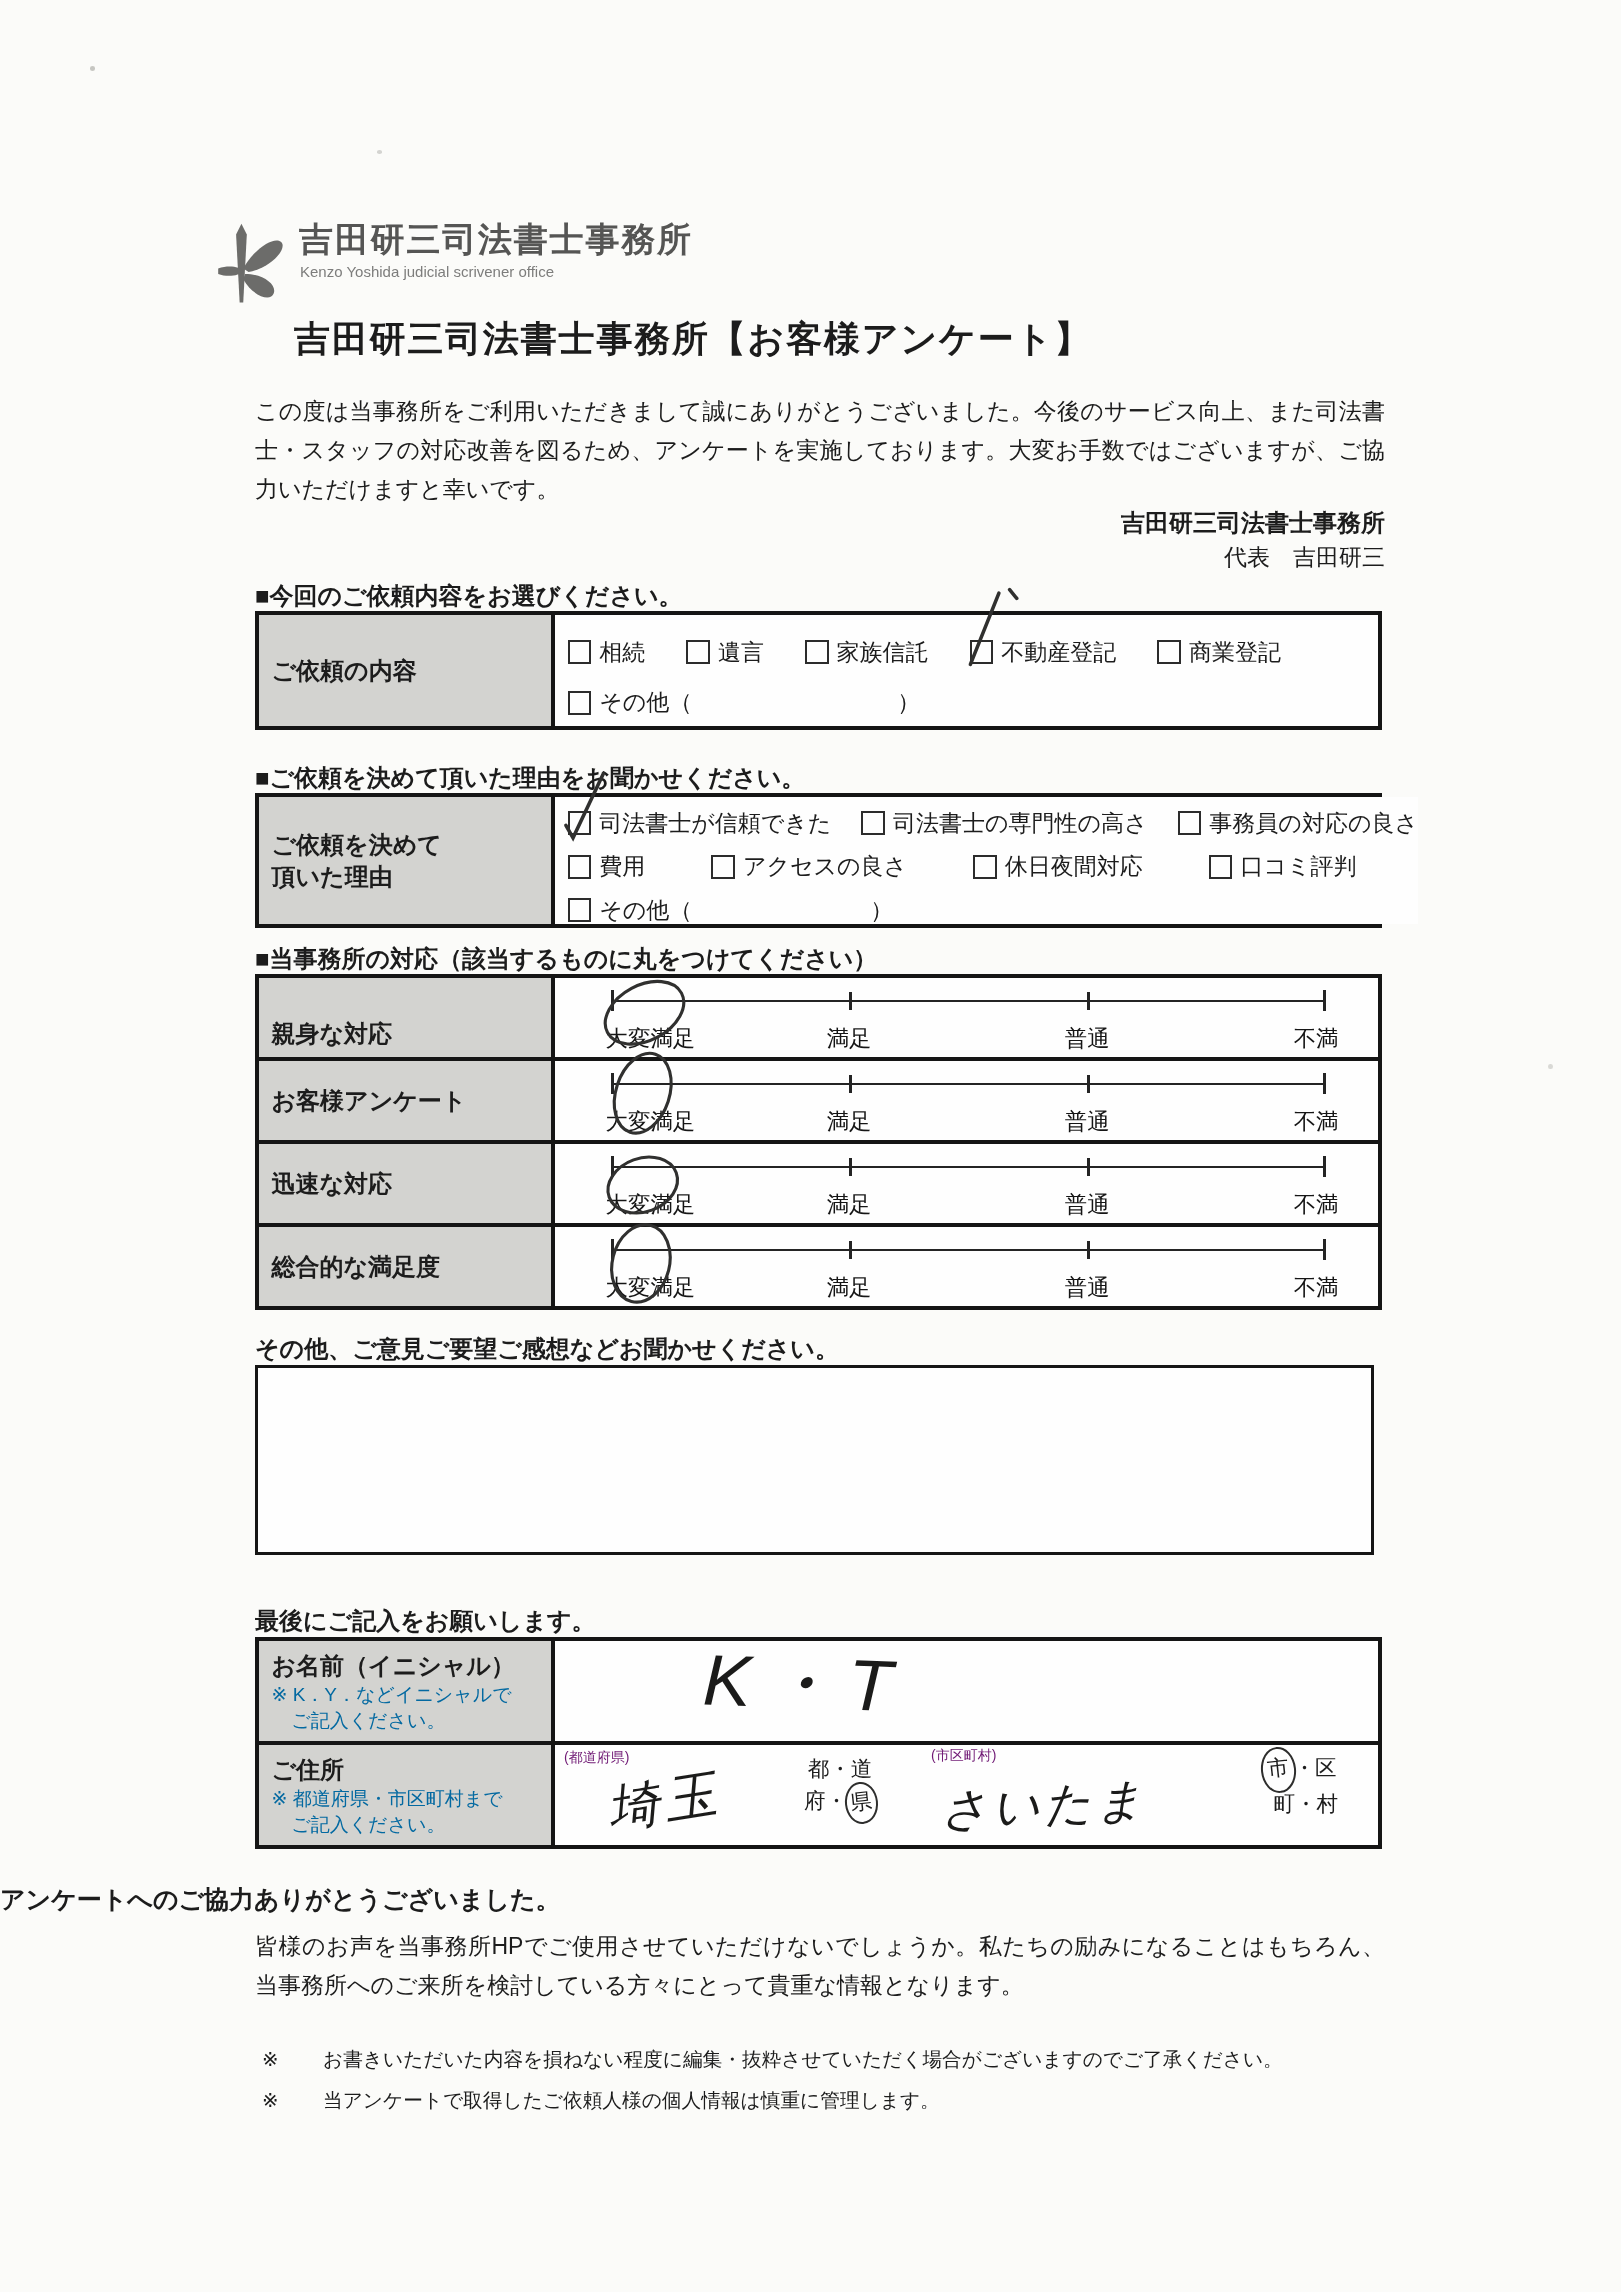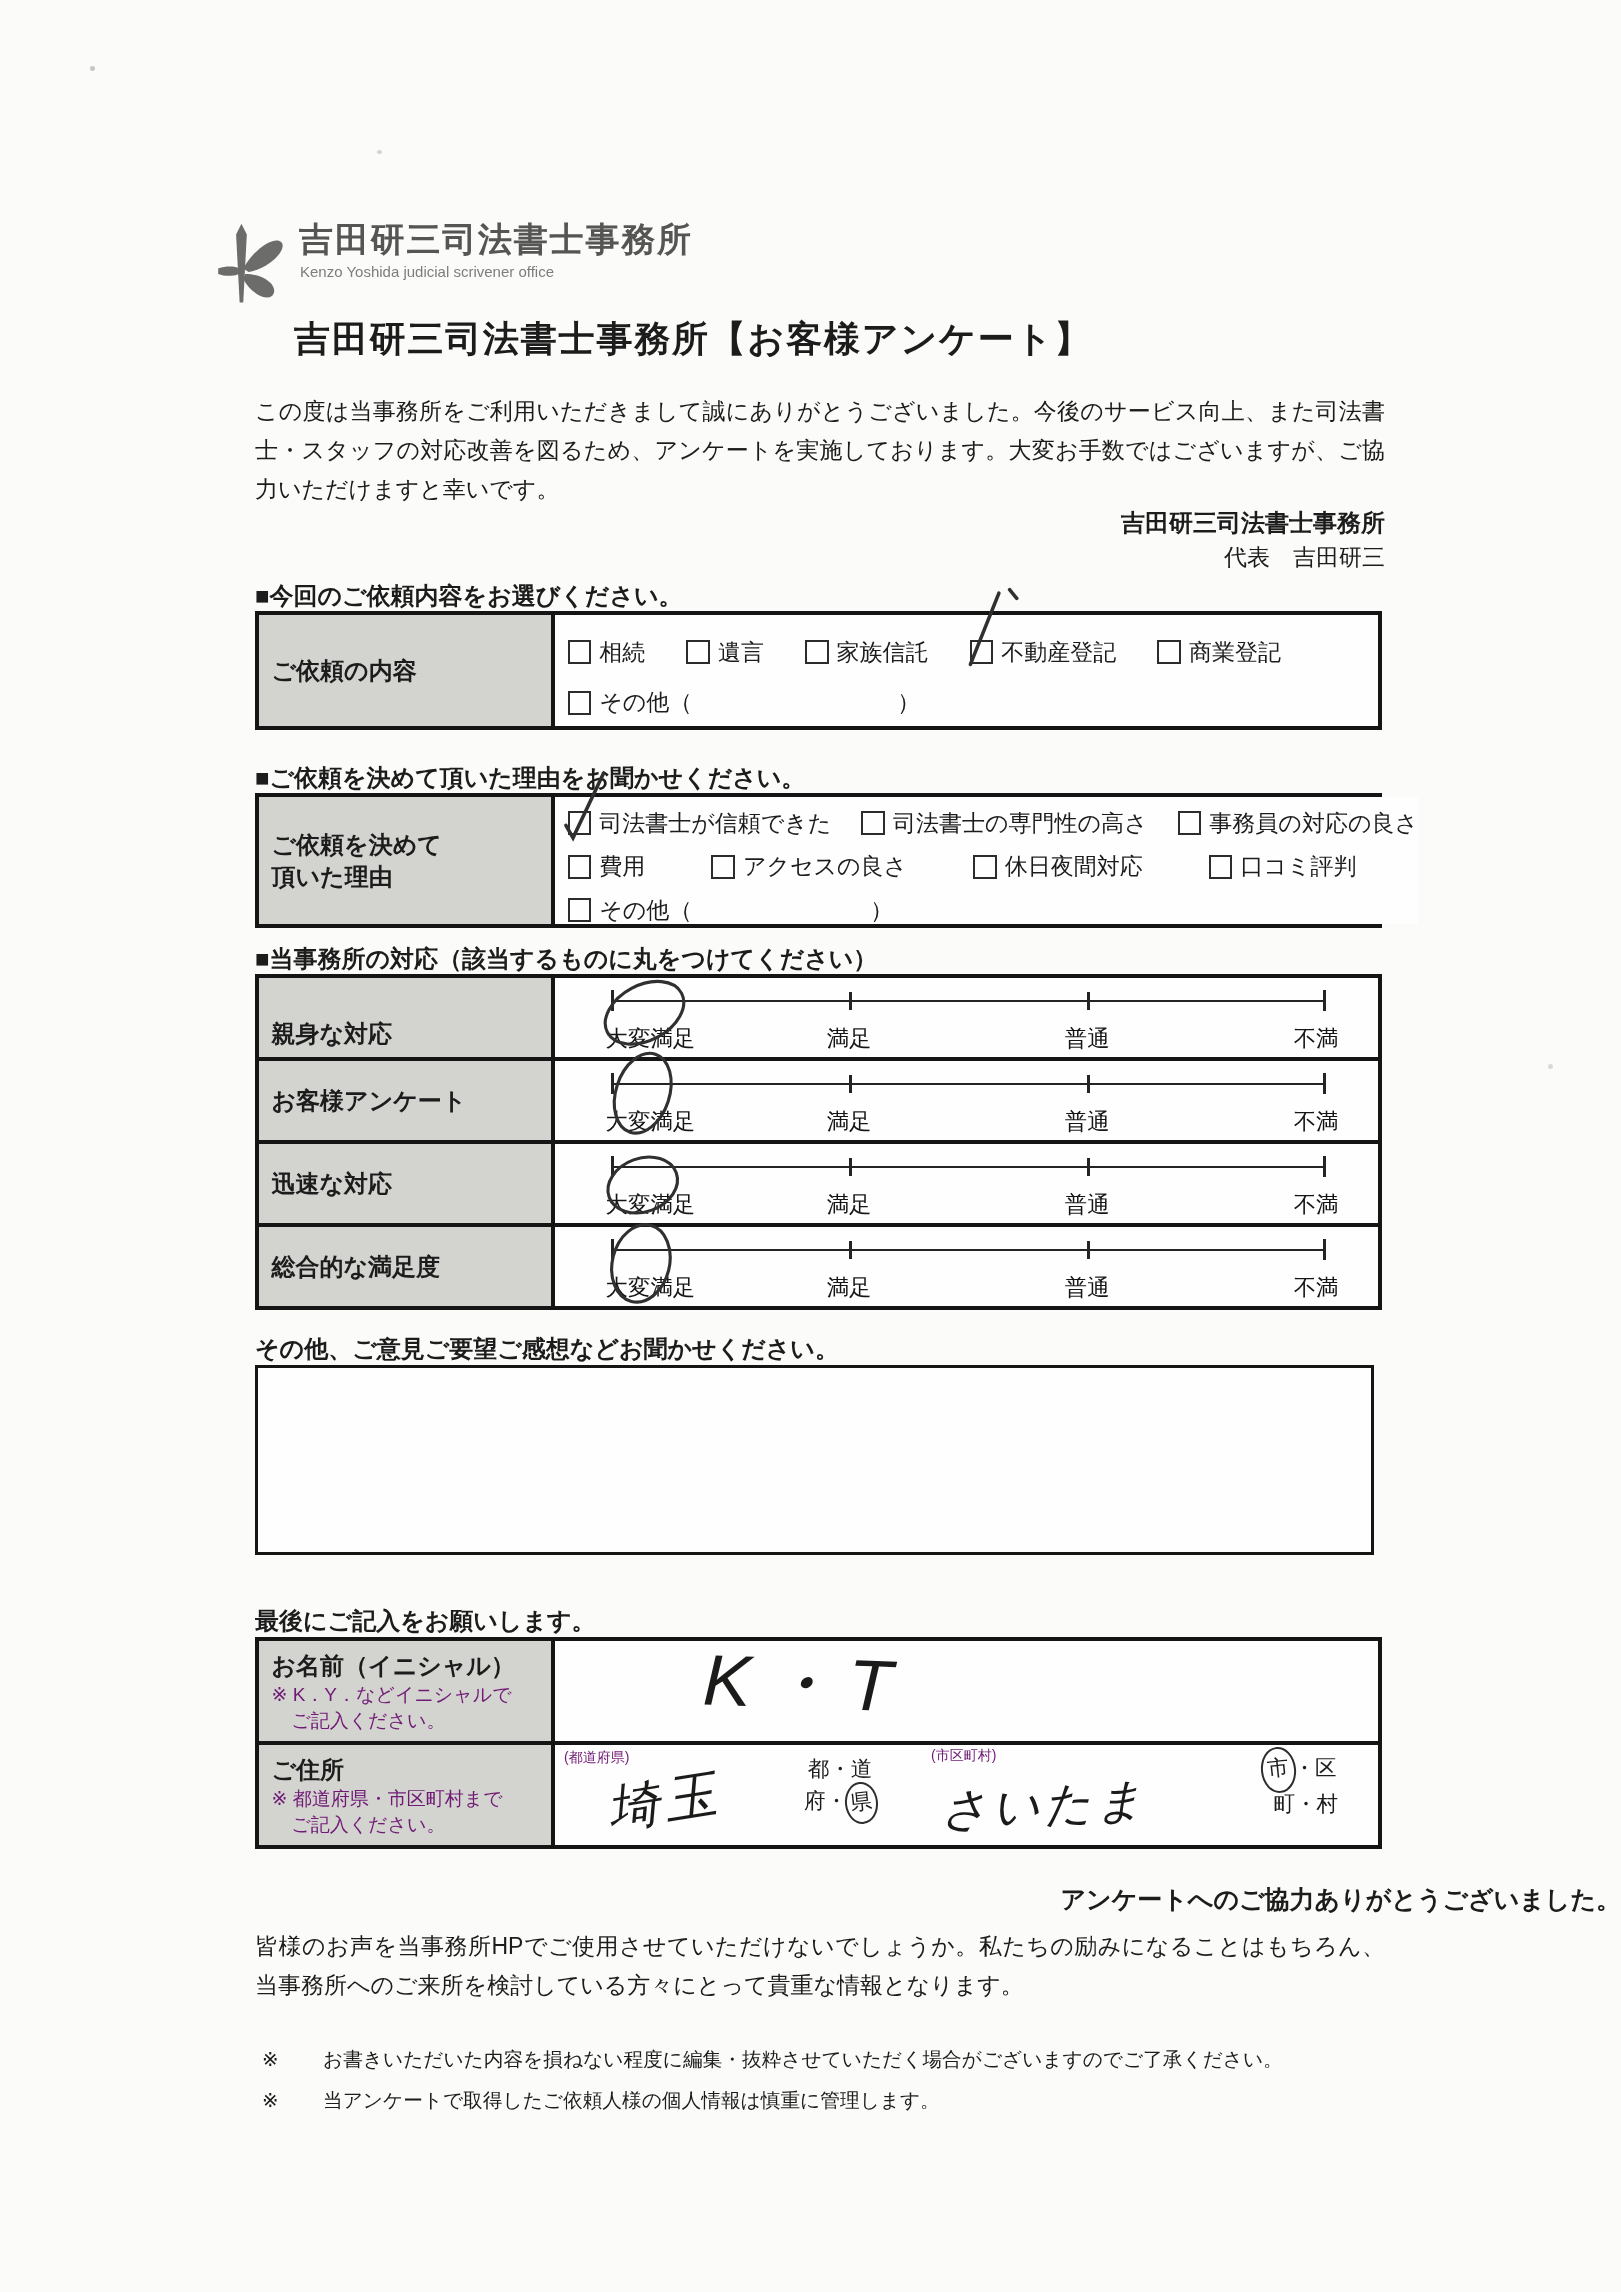--- a/index.html
+++ b/index.html
@@ -23,21 +23,21 @@
   
   .h-sec{left:255px;width:1130px;font-size:24px;font-weight:bold;white-space:nowrap;}
 
   
   .ftable{position:absolute;left:255px;width:1119px;border:4.5px solid #151515;background:#fff;}
   .frow{display:flex;}
   .frow + .frow{border-top:4.5px solid #151515;}
   .flabel{width:296px;flex:0 0 296px;background:#d3d3d0;border-right:4.5px solid #151515;
           padding:9px 7.2px 7.2px 12.5px;box-sizing:border-box;}
   .flabel .main{font-size:24px;font-weight:600;line-height:32px;}
-  .flabel .note{font-size:19px;line-height:26px;color:#701a75;}
+  .flabel .note{font-size:19px;line-height:26px;color:#0369a1;}
   .fbody{flex:1;position:relative;background:#fefefe;}
 
   
   .optline{display:flex;align-items:center;gap:41px;padding-left:12.5px;white-space:nowrap;}
   .opt{display:inline-flex;align-items:center;gap:8px;font-size:23px;position:relative;text-align:right;}
   .cb{width:19.7px;height:19.7px;border:2.2px solid #2c2c2c;display:inline-block;flex:0 0 19.7px;position:relative;}
   .paren-close{display:inline-block;font-size:23px;}
   svg.ink{position:absolute;overflow:visible;pointer-events:none;}
   .ink line,.ink path,.ink polyline,.ink ellipse{stroke:#30302f;fill:none;stroke-linecap:round;}
 
@@ -60,21 +60,21 @@
   
   .hw{position:absolute;color:#1b1b1a;font-style:italic;white-space:nowrap;}
   .hw-name{left:148px;top:-5.4px;font-size:72px;letter-spacing:12.5px;transform:rotate(2deg);font-weight:500;}
   .cap{position:absolute;font-size:14px;color:#701a75;white-space:nowrap;}
   .suffix{position:absolute;font-size:21.5px;line-height:31px;text-align:center;white-space:nowrap;}
   .circled{display:inline-block;border:2.2px solid #2e2e2d;border-radius:50%;padding:2.7px 3.6px 4.5px 3.6px;margin:-3.6px -1.8px;transform:rotate(-6deg);}
   .hw-pref{left:52px;top:21.5px;font-size:52px;transform:rotate(-9deg);letter-spacing:5.4px;}
   .hw-city{left:385px;top:29px;font-size:47px;transform:rotate(-3deg);letter-spacing:3.6px;}
 
   
-  .thanks{left:0;top:1883px;width:1621px;text-align:right;font-size:25px;font-weight:bold;}
+  .thanks{left:0;top:1883px;width:1621px;text-align:left;font-size:25px;font-weight:bold;}
   .hp-req{left:255px;top:1927px;width:1130px;font-size:23px;line-height:39px;text-align:justify;}
   .kome{left:262px;width:1119px;font-size:19.7px;white-space:nowrap;}
   .kome .mark{display:inline-block;width:61px;}
 
   .speck{position:absolute;border-radius:50%;background:#9a9a96;}
 </style>
 </head>
 <body>
 
 <div class="page">

